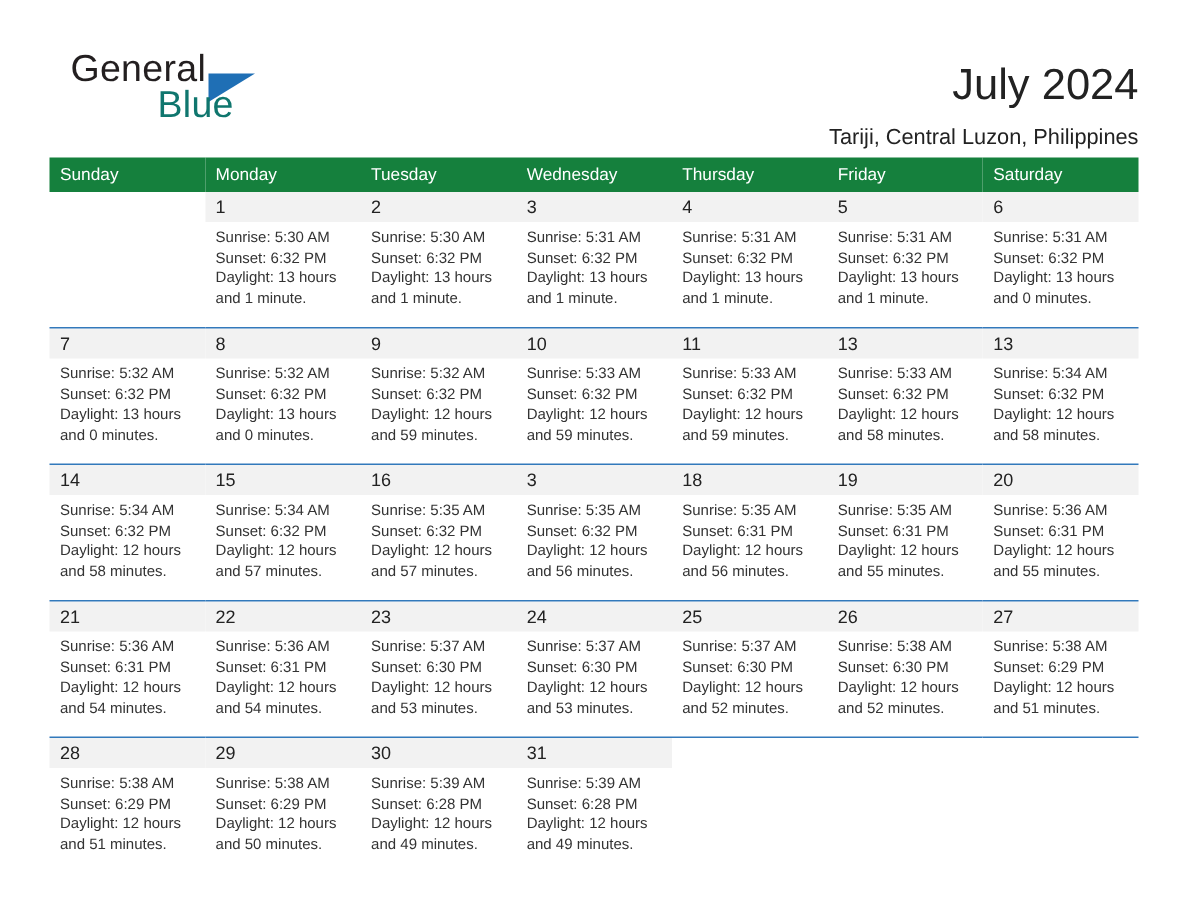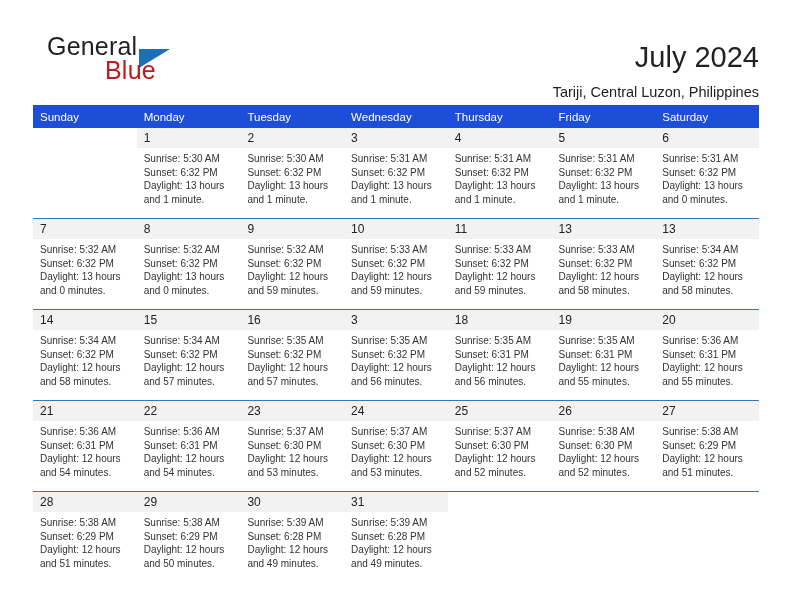--- a/index.html
+++ b/index.html
@@ -53,21 +53,21 @@
     height: 0;
     border-left: 31px solid #1f6fb5;
     border-bottom: 19px solid transparent;
   }
   .brand-blue {
     position: absolute;
     left: 60px;
     top: 24px;
     font-size: 25px;
     letter-spacing: 0.2px;
-    color: #b91c1c;
+    color: #0f766e;
     font-family: "Liberation Sans", sans-serif;
   }
 
   .title-block {
     position: absolute;
     right: 0;
     top: 12px;
     text-align: right;
   }
   .cal-title {
@@ -87,21 +87,21 @@
   
   .cal {
     position: absolute;
     left: 33px;
     top: 105px;
     width: 726px;
     border-collapse: collapse;
     table-layout: fixed;
   }
   .cal th {
-    background: #1d4ed8;
+    background: #15803d;
     color: #ffffff;
     font-size: 11.5px;
     font-weight: normal;
     text-align: left;
     padding: 5px 0 5px 7px;
     height: 13px;
     border: none;
   }
   .cal td {
     vertical-align: top;

